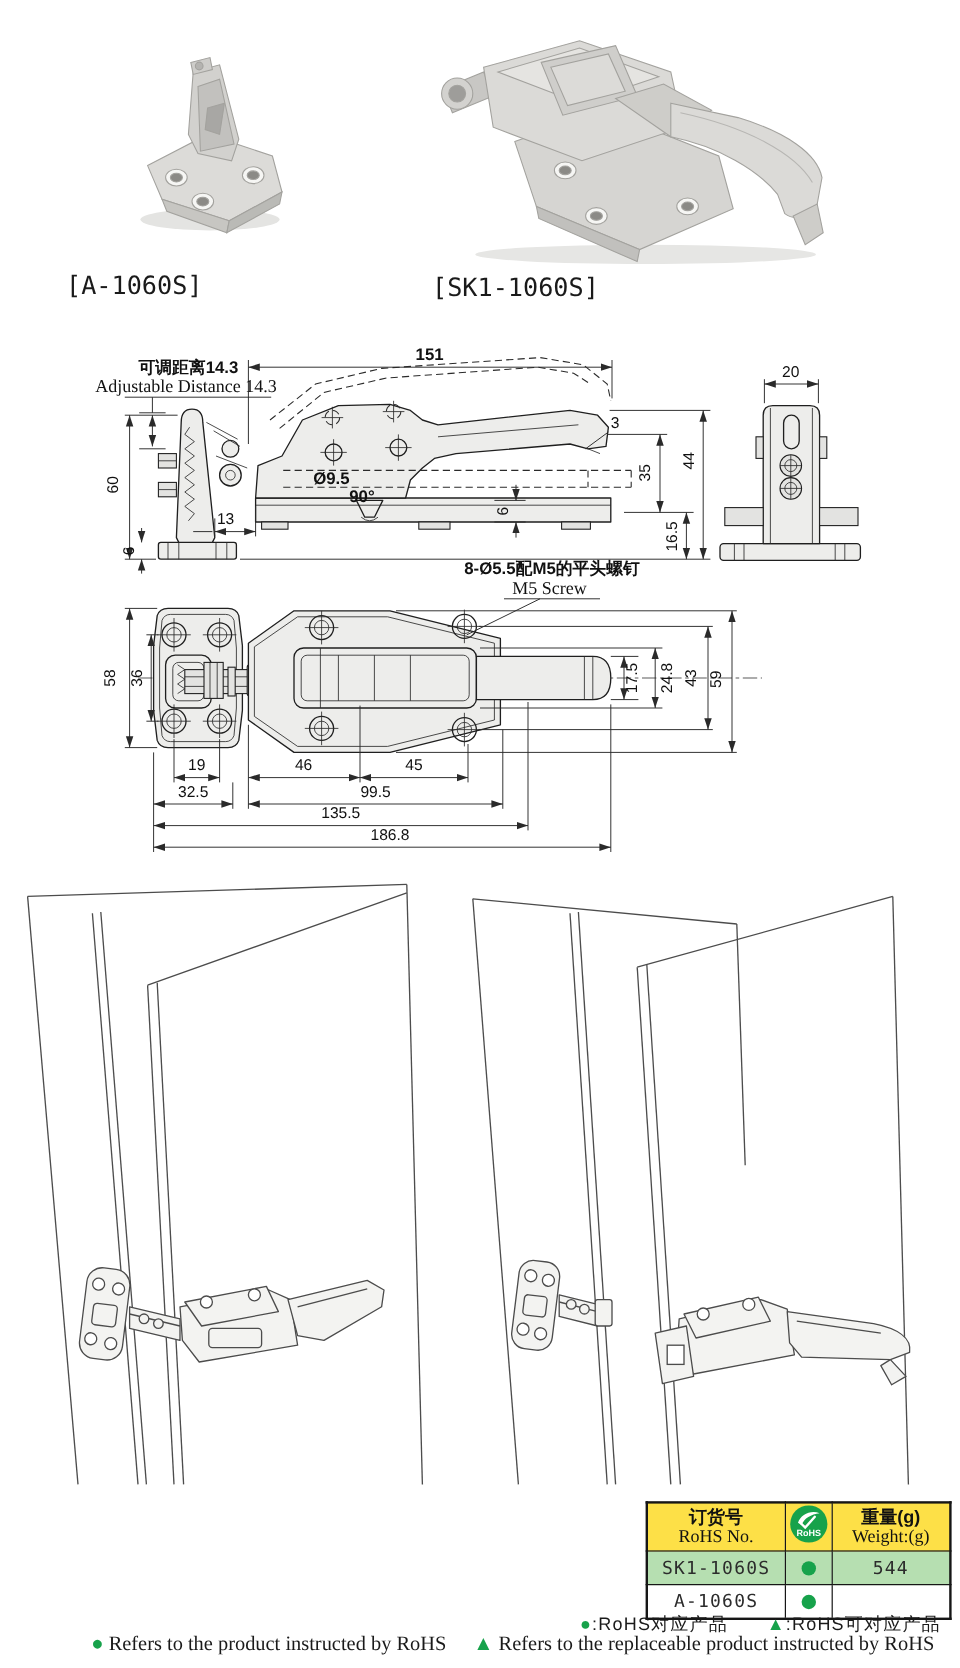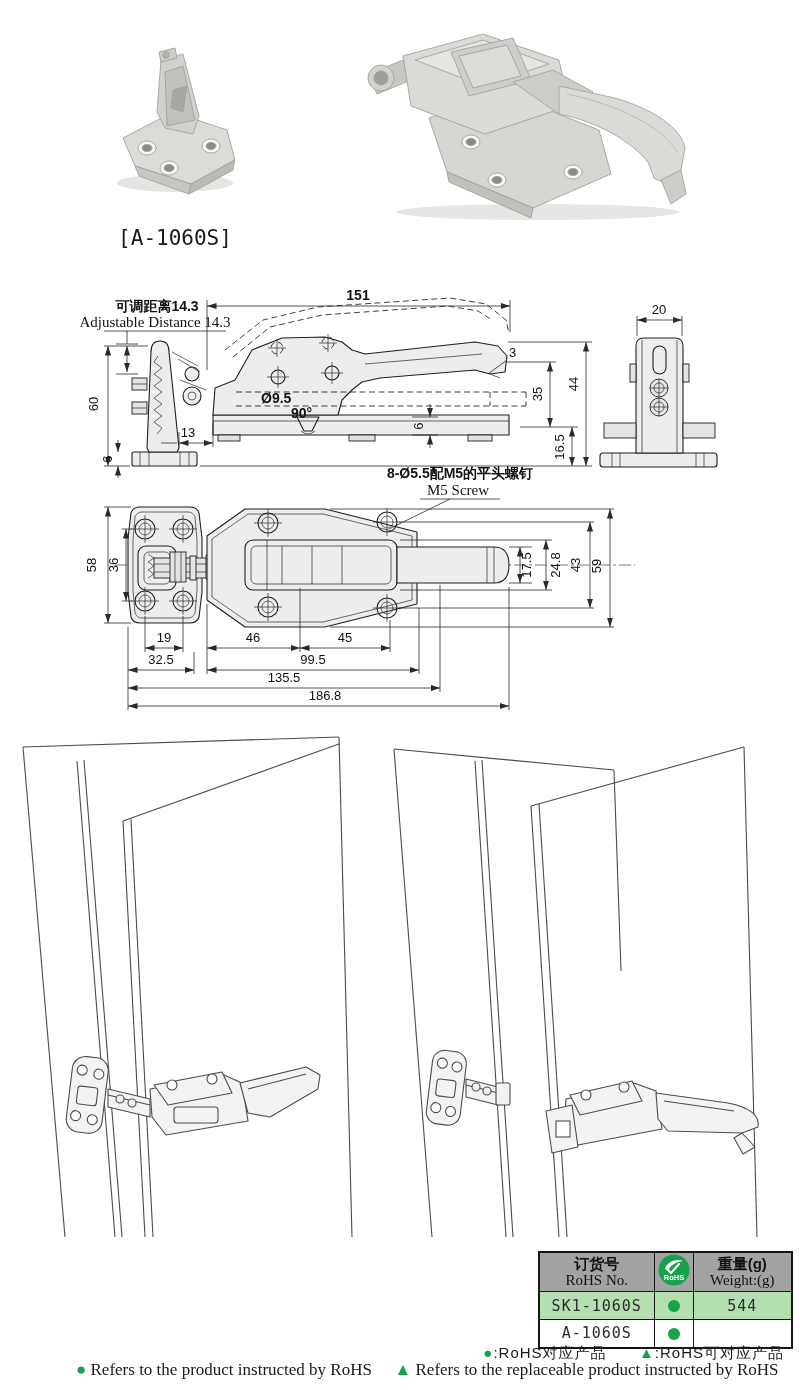--- a/index.html
+++ b/index.html
@@ -2,21 +2,21 @@
 <html><head>
 <meta charset="utf-8">
 <style>
   html,body{margin:0;padding:0;background:#fff;}
   #page{position:relative;width:800px;height:1390px;background:#ffffff;overflow:hidden;
         font-family:"Liberation Sans",sans-serif;color:#111;}
   .abs{position:absolute;}
 
   
   .prod-label{font-family:"DejaVu Sans Mono",monospace;font-size:21px;color:#1a1a1a;
-              text-align:center;letter-spacing:0px;}
+              text-align:left;letter-spacing:0px;}
 
   
   svg .ln{stroke:#1f1f1f;stroke-width:1.1;fill:none;stroke-linejoin:round;}
   svg .fill{stroke:#1f1f1f;stroke-width:1.1;fill:#ededeb;stroke-linejoin:round;}
   svg .fill2{stroke:#1f1f1f;stroke-width:0.9;fill:#e3e3e1;}
   svg .thin{stroke:#2a2a2a;stroke-width:0.7;fill:none;}
   svg .dim{stroke:#2a2a2a;stroke-width:0.8;fill:none;}
   svg .dsh{stroke:#2a2a2a;stroke-width:0.9;fill:none;stroke-dasharray:6 3.5;}
   svg .cl{stroke:#3a3a3a;stroke-width:0.7;fill:none;stroke-dasharray:12 3 3 3;}
   svg .dt{font:13px "Liberation Sans",sans-serif;fill:#111;}
@@ -25,21 +25,21 @@
   svg .ser{font:15px "Liberation Serif",serif;fill:#111;}
   
   svg .sk{stroke:#4c4c4c;stroke-width:1.1;fill:none;stroke-linejoin:round;}
   svg .skf{stroke:#4c4c4c;stroke-width:1.1;fill:#f3f3f1;stroke-linejoin:round;}
   svg .skw{stroke:#4c4c4c;stroke-width:1.1;fill:#ffffff;}
 
   
   #spec{border-collapse:collapse;table-layout:fixed;background:#fff;}
   #spec td,#spec th{border:1.6px solid #161616;padding:0;text-align:center;vertical-align:middle;}
   #spec{border:2.4px solid #161616;}
-  #spec thead th{background:#a3a3a3;height:38px;}
+  #spec thead th{background:#fde047;height:38px;}
   #spec .cn{font:700 15px "Liberation Sans",sans-serif;line-height:16px;}
   #spec .en{font:15px "Liberation Serif",serif;line-height:16px;}
   #spec tbody tr{height:28px;}
   #spec tbody td{font-family:"DejaVu Sans Mono",monospace;font-size:15px;letter-spacing:1px;color:#2c2c2c;}
   #spec tr.hl td{background:#b6dfb1;}
   .dot{display:inline-block;width:12px;height:12px;border-radius:50%;background:#17a24b;vertical-align:middle;}
 
   
   .legend-cn{font:15px "Liberation Sans",sans-serif;color:#1a1a1a;letter-spacing:1px;white-space:nowrap;}
   .legend-en{font:17px "Liberation Serif",serif;color:#1a1a1a;white-space:nowrap;}
@@ -88,20 +88,21 @@
       <path d="M318,148 L323,172 L308,182 L298,158 Z" fill="#cecdc9"></path>
       <path d="M204,72 C260,84 300,106 314,130" fill="none" stroke="#b7b6b3"></path>
       <ellipse cx="108" cy="120" rx="9" ry="7" fill="#f6f6f4"></ellipse>
       <ellipse cx="108" cy="120" rx="5" ry="3.6" fill="#8b8a86"></ellipse>
       <ellipse cx="134" cy="158" rx="9" ry="7" fill="#f6f6f4"></ellipse>
       <ellipse cx="134" cy="158" rx="5" ry="3.6" fill="#8b8a86"></ellipse>
       <ellipse cx="210" cy="150" rx="9" ry="7" fill="#f6f6f4"></ellipse>
       <ellipse cx="210" cy="150" rx="5" ry="3.6" fill="#8b8a86"></ellipse>
     </g>
   </svg>
+  <div class="abs prod-label" style="left:360px;top:228px;width:335px;">[SK1-1060S]</div>
 
   <svg class="abs" style="left:20px;top:280px;" width="770" height="430" viewBox="0 0 770 430">
     <defs>
       <marker id="ar" markerUnits="userSpaceOnUse" markerWidth="11" markerHeight="8" refX="9.5" refY="3.5" orient="auto-start-reverse">
         <path d="M0,0.4 L9.5,3.5 L0,6.6 Z" fill="#2a2a2a"></path>
       </marker>
     </defs>
 
     <g>
       <rect class="fill" x="112" y="172" width="65" height="14" rx="2"></rect>

